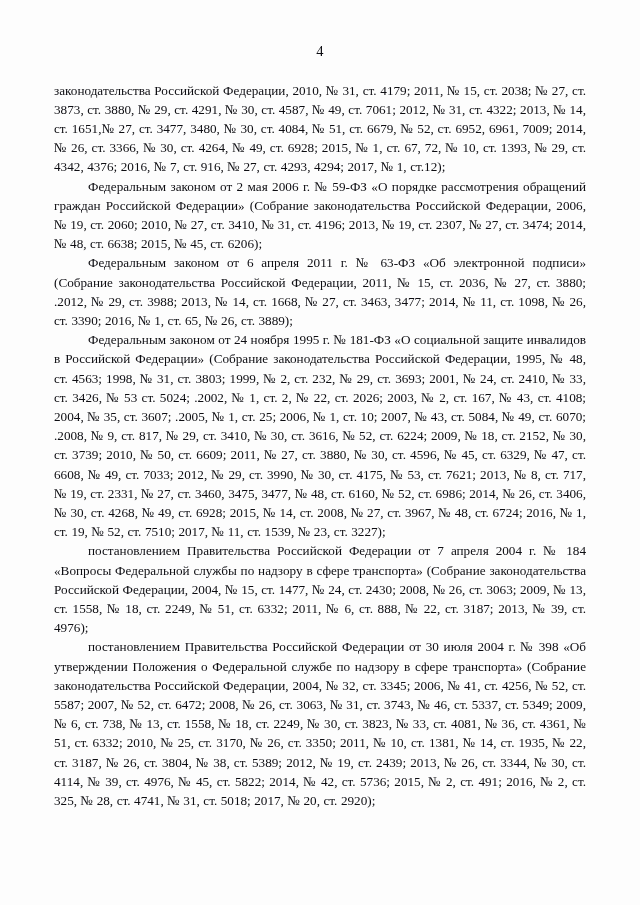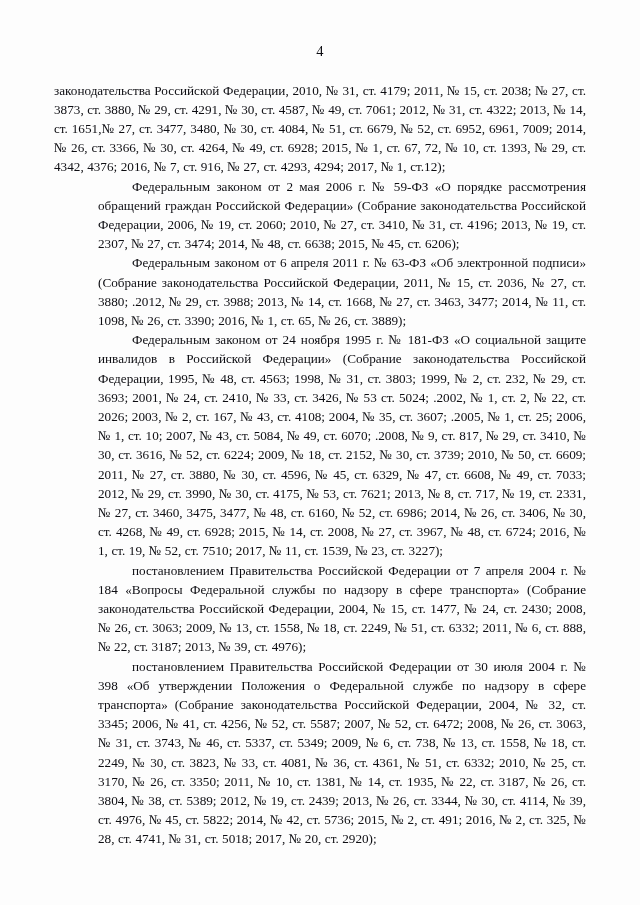--- a/index.html
+++ b/index.html
@@ -32,21 +32,20 @@
     margin: 0;
     font-size: 13.2px;
     line-height: 1.455;
     text-align: justify;
     text-justify: inter-word;
     word-spacing: 0.2px;
     hyphens: none;
   }
   .body-text p.indent {
     text-indent: 34px;
-    margin-left: 44px;
   }
   .body-text p.noindent {
     text-indent: 0;
   }
 </style>
 </head>
 <body>
 
 <div class="page">
   <div class="page-number">4</div>

